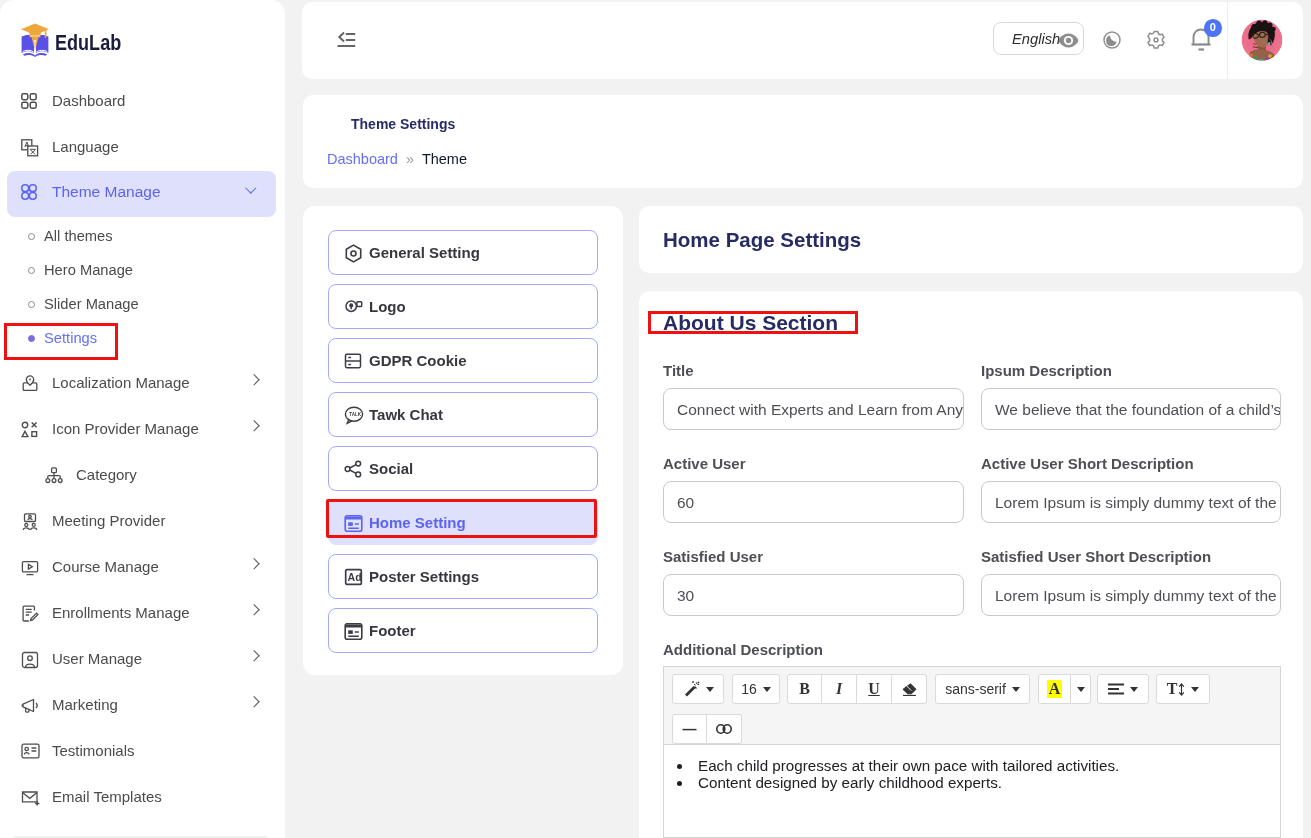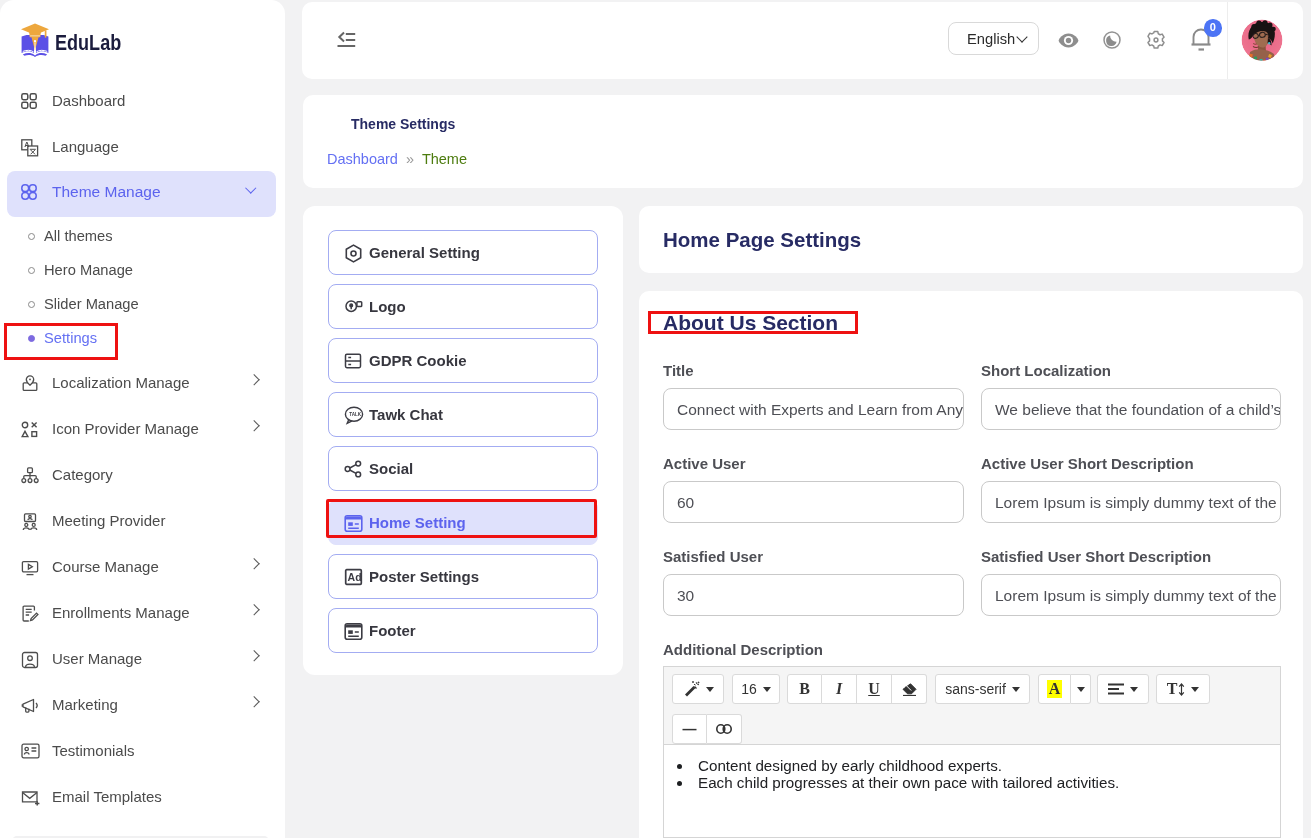--- a/index.html
+++ b/index.html
@@ -22,21 +22,21 @@
 .sub .dot { position:absolute; left:28px; top:11px; width:7px; height:7px; border:1.5px solid #8a8a8a; border-radius:50%; }
 .sub .stxt { position:absolute; left:44px; top:6px; }
 .redbox { border:3px solid #ee1111; }
 .chev { width:7.5px; height:7.5px; border-right:1.8px solid #5a5a5a; border-bottom:1.8px solid #5a5a5a; }
 .chev-r { transform:rotate(-45deg); }
 .bottomitem { left:12px; top:836px; width:257px; height:10px; background:#f1f1f2; border-radius:8px; }
 
 
 .header { left:302px; top:2px; width:1001px; height:77px; background:#fff; border-radius:10px; }
 .hdivider { left:1227px; top:2px; width:1px; height:77px; background:#ededed; }
-.engsel { left:948px; top:22px; width:91px; height:33px; border:1px solid #d9d9d9; border-radius:8px; background:#fff; font-size:14.7px; color:#2b2b2b; }
+.engsel { left:993px; top:22px; width:91px; height:33px; border:1px solid #d9d9d9; border-radius:8px; background:#fff; font-size:14.7px; color:#2b2b2b;font-style:italic; }
 .engsel .etxt { position:absolute; left:18px; top:7.5px; }
 .engsel .chev { position:absolute; right:12px; top:10px; transform:rotate(45deg); border-color:#333; width:8px; height:8px; }
 .hicon { top:30px; width:19px; height:19px; }
 .badge0 { left:1204px; top:19px; width:17.5px; height:17.5px; border-radius:50%; background:#4c74f5; color:#fff; font-size:11px; font-weight:bold; text-align:center; line-height:17.5px; }
 
 
 .crumbcard { left:303px; top:95px; width:1000px; height:93px; background:#fff; border-radius:10px; }
 .crumb-h1 { left:326px; top:116px; font-size:14px; font-weight:bold; color:#272b64;margin-left:25px; }
 .crumb-links { left:327px; top:151px; font-size:14.5px; color:#4f4f4f; }
 .crumb-links a { color:#6470f3; text-decoration:none; }
@@ -164,21 +164,21 @@
         <g fill="none" stroke="#4d4d4d" stroke-width="1.4">
           <circle cx="4" cy="4" r="2.7"></circle>
           <path d="M10.7 1.4 L15.6 6.3 M15.6 1.4 L10.7 6.3"></path>
           <path d="M4 10.3 L6.9 15.6 H1.1 Z"></path>
           <rect x="10.9" y="10.7" width="4.7" height="4.7"></rect>
         </g>
       </svg></span>
     <span class="mtxt">Icon Provider Manage</span>
     <span class="chev chev-r arr"></span>
   </div>
-<div class="abs mitem" style="top:452px;">
+<div class="abs mitem" style="top:452px;margin-left:24px;">
     <span class="mico"><svg width="18" height="18" viewBox="0 0 18 18">
         <g fill="none" stroke="#4d4d4d" stroke-width="1.3">
           <rect x="6.6" y="0.9" width="4.8" height="4.8" rx="1"></rect>
           <path d="M9 5.7 V8.6 M2.8 11.2 V9.6 a1 1 0 0 1 1-1 H14.2 a1 1 0 0 1 1 1 V11.2 M9 8.6 V11.2"></path>
           <circle cx="2.8" cy="13.6" r="1.9"></circle>
           <circle cx="9" cy="13.6" r="1.9"></circle>
           <circle cx="15.2" cy="13.6" r="1.9"></circle>
         </g>
       </svg></span>
     <span class="mtxt">Category</span>
@@ -338,21 +338,21 @@
           <rect x="30.5" y="38.5" width="3" height="3" fill="#c83a5a"></rect>
           <rect x="24.8" y="38.8" width="2.8" height="2.6" fill="#7a48c8"></rect>
           <rect x="18.5" y="40" width="3" height="2" fill="#28b8a8"></rect>
           <rect x="22" y="40.8" width="2.6" height="1.4" fill="#e85a3a"></rect>
         </g>
 </g>
 </svg></div>
 
 <div class="abs crumbcard"></div>
 <div class="abs crumb-h1">Theme Settings</div>
-<div class="abs crumb-links"><a>Dashboard</a>&nbsp; <span style="color:#999;">»</span>&nbsp; <span style="color:#4d7c0f;">Theme</span></div>
+<div class="abs crumb-links"><a>Dashboard</a>&nbsp; <span style="color:#999;">»</span>&nbsp; <span style="color:#0f172a;">Theme</span></div>
 
 <div class="abs leftcard"></div>
 <div class="abs tabbtn" style="top:230px;">
     <span class="tico"><svg width="19" height="19" viewBox="0 0 19 19">
         <g fill="none" stroke="#3c3c44" stroke-width="1.6" stroke-linejoin="round">
           <path d="M9.5 1.1 L16.7 5.3 V13.7 L9.5 17.9 L2.3 13.7 V5.3 Z"></path>
           <circle cx="9.5" cy="9.5" r="2.5"></circle>
         </g>
       </svg></span>
     <span class="ttxt">General Setting</span>
@@ -428,21 +428,21 @@
 
 <div class="abs rcard1">
     <h2>Home Page Settings</h2>
   </div>
 <div class="abs rcard2"></div>
 <div class="abs abouttxt">About Us Section</div>
 <div class="abs aboutbox"></div>
 
 <div class="abs flabel" style="left:663px;top:362px;">Title</div>
 <div class="abs finput" style="left:663px;top:388px;">Connect with Experts and Learn from Anywh</div>
-<div class="abs flabel" style="left:981px;top:362px;">Short Localization</div>
+<div class="abs flabel" style="left:981px;top:362px;">Ipsum Description</div>
 <div class="abs finput" style="left:981px;top:388px;width:300px;">We believe that the foundation of a child’s e</div>
 
 <div class="abs flabel" style="left:663px;top:455px;">Active User</div>
 <div class="abs finput" style="left:663px;top:481px;">60</div>
 <div class="abs flabel" style="left:981px;top:455px;">Active User Short Description</div>
 <div class="abs finput" style="left:981px;top:481px;width:300px;">Lorem Ipsum is simply dummy text of the pr</div>
 
 <div class="abs flabel" style="left:663px;top:548px;">Satisfied User</div>
 <div class="abs finput" style="left:663px;top:574px;">30</div>
 <div class="abs flabel" style="left:981px;top:548px;">Satisfied User Short Description</div>
@@ -519,17 +519,17 @@
             <g fill="none" stroke="#333" stroke-width="1.6">
               <rect x="0.8" y="0.8" width="8" height="8.4" rx="4.2"></rect>
               <rect x="7.2" y="0.8" width="8" height="8.4" rx="4.2"></rect>
             </g>
           </svg>
         </div>
     </div>
   </div>
   <div class="edcontent">
     <ul>
+      <li>Each child progresses at their own pace with tailored activities.</li>
       <li>Content designed by early childhood experts.</li>
-      <li>Each child progresses at their own pace with tailored activities.</li>
     </ul>
   </div>
 </div>
 
 </body></html>

